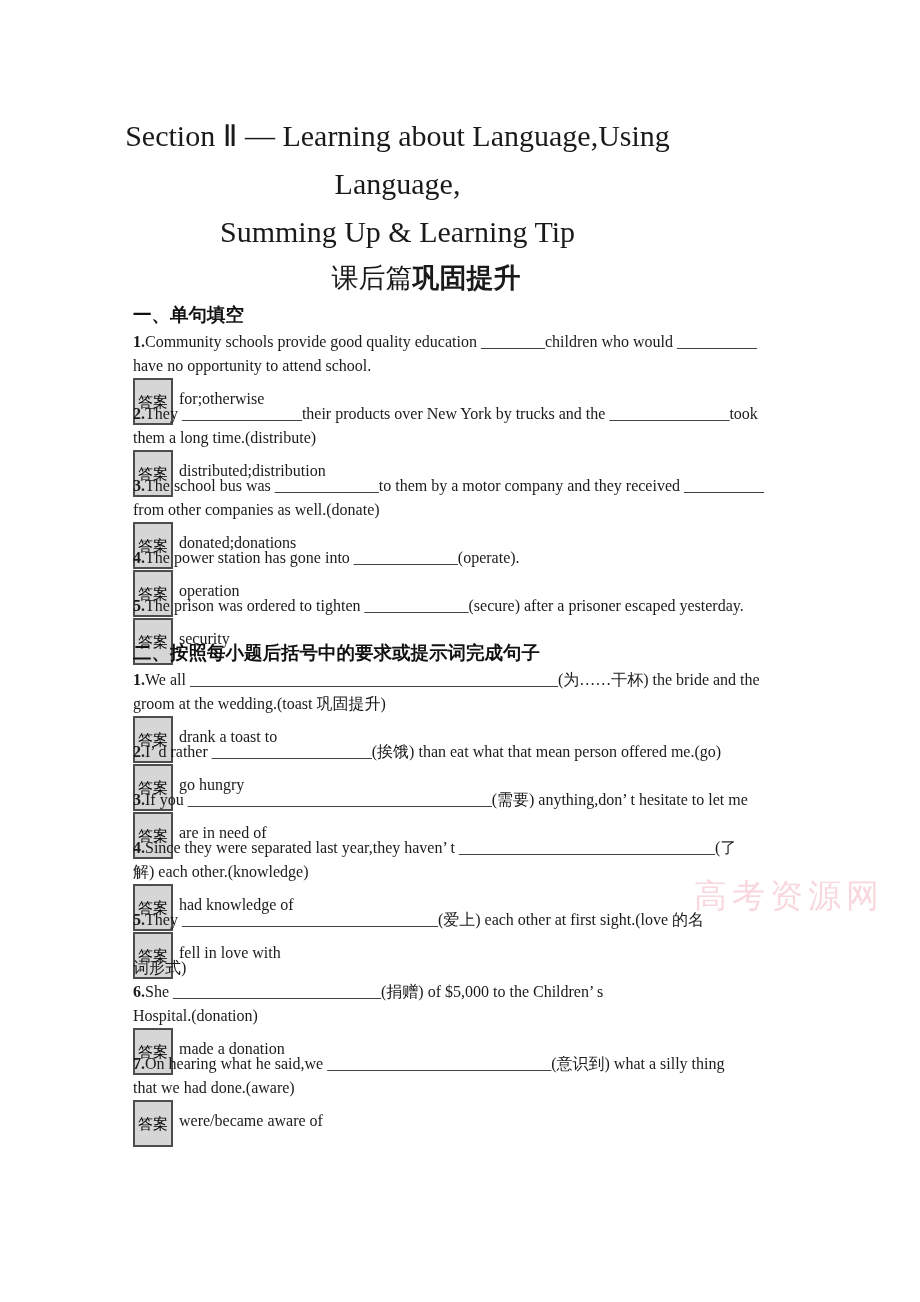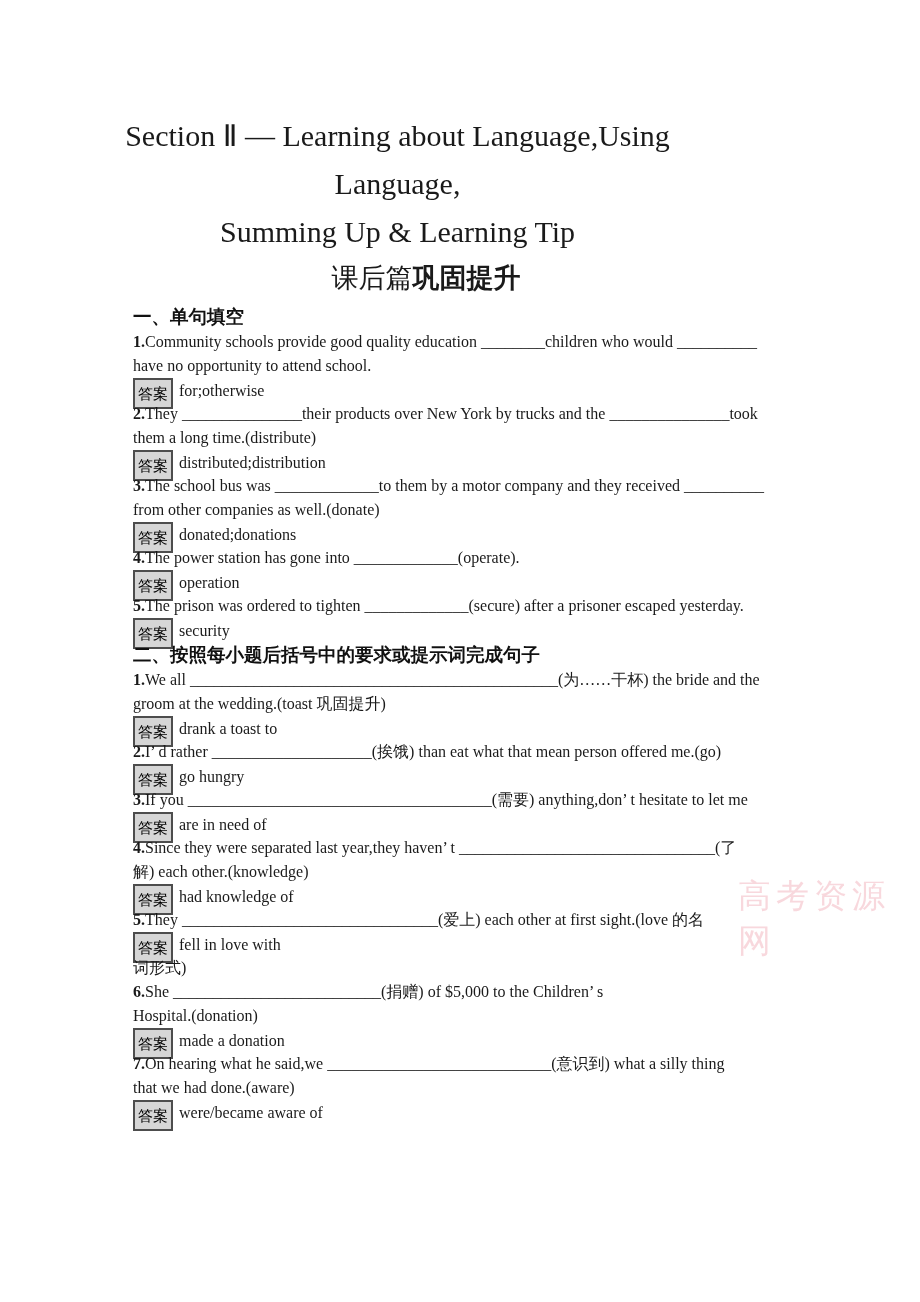--- a/index.html
+++ b/index.html
@@ -16,33 +16,32 @@
     font-size:27px;line-height:40px;
   }
   .subtitle .sub-regular{font-weight:400;}
   .subtitle .sub-bold{font-weight:700;font-family:"Liberation Sans",sans-serif;}
   .content{
     position:absolute;left:133px;top:304px;width:660px;font-size:16px;
   }
   .row{height:24px;line-height:24px;white-space:nowrap;}
   .row.heading{
     height:26px;line-height:26px;font-weight:700;font-size:18.5px;
-    font-family:Liberation Sans, sans-serif;color:#111;
+    font-family:Liberation Mono, monospace;color:#111;
   }
   .row.q .qnum{font-weight:700;}
   .ansbox{
     display:inline-block;border:2px solid #4d4d4d;background:#d6d6d6;
-    height:19px;line-height:19px;padding:4px 3px;font-size:15px;margin-right:6px;
+    height:19px;line-height:19px;padding:12px 3px;font-size:15px;margin-right:6px;
     vertical-align:-3px;color:#000;font-family:"Liberation Sans",sans-serif;
   }
   .watermark{
     position:absolute;left:694px;top:874px;font-size:33px;letter-spacing:5px;
     color:#f3b9c2;opacity:0.55;font-family:"Liberation Sans",sans-serif;
     pointer-events:none;
-    margin-left:44px;
   }
 </style>
 </head>
 <body>
 
 <div class="title-block">
   <div>Section Ⅱ — Learning about Language,Using</div>
   <div>Language,</div>
   <div>Summing Up &amp; Learning Tip</div>
 </div>

